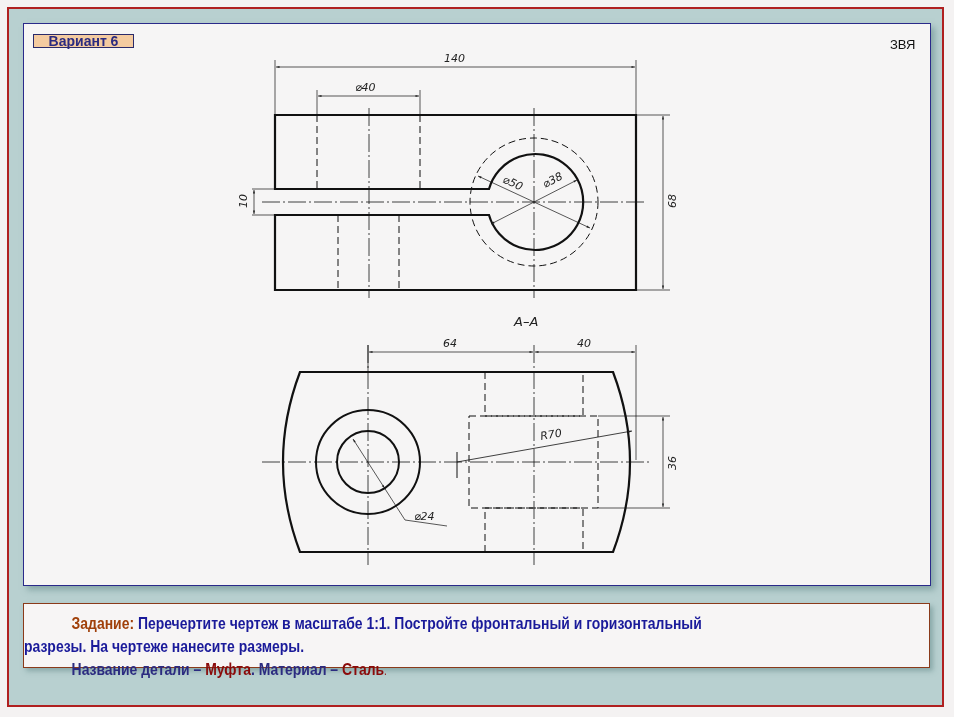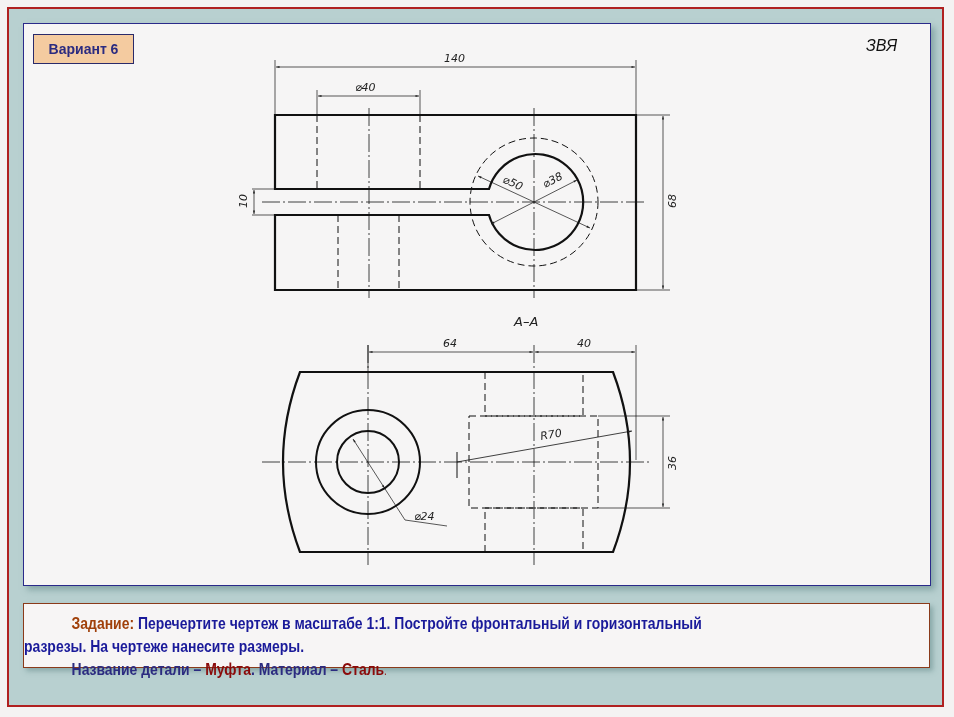--- a/index.html
+++ b/index.html
@@ -1,20 +1,20 @@
 <!DOCTYPE html>
 <html><head>
 <meta charset="utf-8">
 <style>
   html,body{margin:0;padding:0;}
   body{width:954px;height:717px;background:#f4f2f2;position:relative;overflow:hidden;font-family:"Liberation Sans",sans-serif;}
   .outer{position:absolute;left:7px;top:7px;width:937px;height:700px;border:2px solid #b02020;background:#b8d0d0;box-sizing:border-box;}
   .panel{position:absolute;left:23px;top:23px;width:908px;height:563px;background:#f6f5f5;border:1px solid #2a2a8a;box-sizing:border-box;box-shadow:4px 4px 6px rgba(90,130,130,0.5);}
-  .variant{position:absolute;left:33px;top:34px;width:101px;height:30px;background:#f4cba0;border:1px solid #2a2a6a;box-sizing:border-box;color:#2b2b80;font-weight:bold;font-size:14px;display:flex;align-items:center;justify-content:center;}
-  .author{position:absolute;left:866px;top:37px;font-size:16px;color:#111;font-style:italic;}
+  .variant{position:absolute;left:33px;top:34px;width:101px;height:14px;background:#f4cba0;border:1px solid #2a2a6a;box-sizing:border-box;color:#2b2b80;font-weight:bold;font-size:14px;display:flex;align-items:center;justify-content:center;}
+  .author{position:absolute;left:890px;top:37px;font-size:13px;color:#111;}
   svg.drawing{position:absolute;left:0;top:0;}
   .task{position:absolute;left:23px;top:603px;width:907px;height:65px;background:#f7f5f5;border:1px solid #8a3a1a;box-sizing:border-box;box-shadow:3px 3px 5px rgba(90,130,130,0.5);}
   .task-text{font-family:"Liberation Sans",sans-serif;font-weight:bold;font-size:17px;line-height:23px;color:#1a1a9a;transform:scaleX(0.82);transform-origin:left top;width:1105px;padding-top:8px;}
   .line1{padding-left:58px;}
   .line3{padding-left:58px;color:#2b2b80;}
   .t-label{color:#a0400a;}
   .t-accent{color:#8a0a0a;}
   .t-dot{color:#8a0a0a;font-weight:normal;font-size:12px;}
   .dim{font-family:"DejaVu Sans",sans-serif;font-style:italic;font-size:11px;fill:#222;}
 </style>

